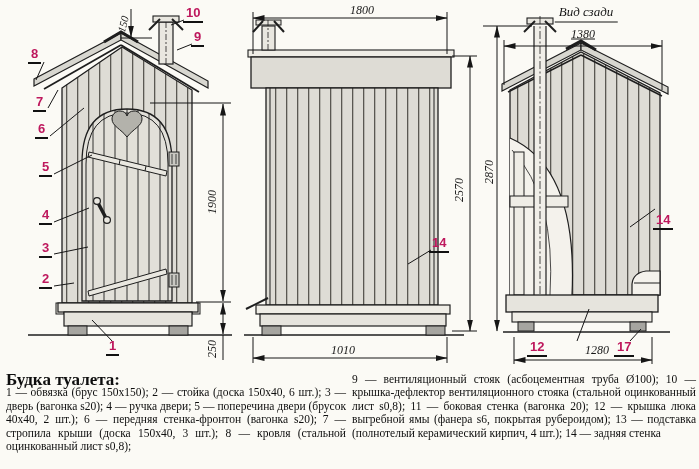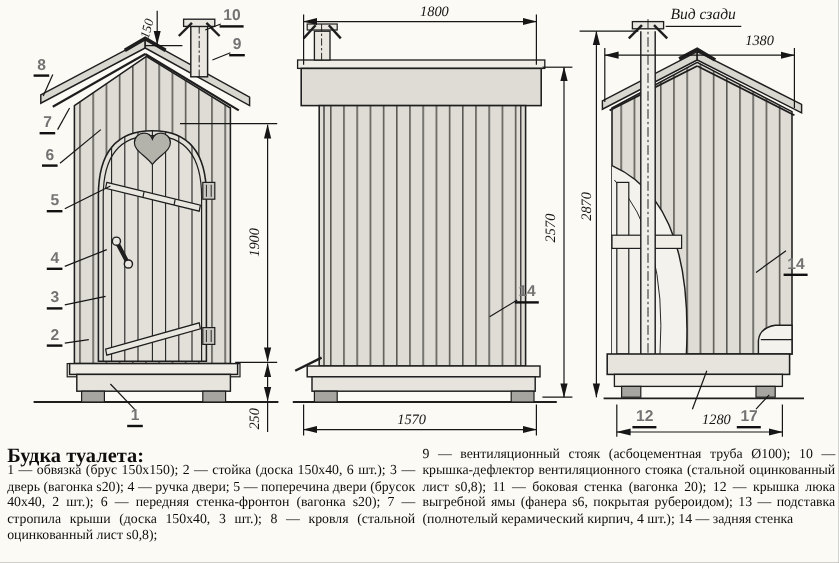--- a/index.html
+++ b/index.html
@@ -11,21 +11,21 @@
   svg{position:absolute;left:0;top:0;}
   .dim{
     position:absolute; font:italic 12px "Liberation Serif", serif;
     color:#161616; white-space:nowrap;
     transform:translate(-50%,-50%);
   }
   .dim.v{transform:translate(-50%,-50%) rotate(-90deg);}
   .dim.t150{transform:translate(-50%,-50%) rotate(-75deg); font-size:11px;}
   .callout{
     position:absolute; font:bold 13px "Liberation Sans", sans-serif;
-    color:#737373; line-height:14px; padding:0 3px 1px 3px;
+    color:#be185d; line-height:14px; padding:0 3px 1px 3px;
     border-bottom:2px solid #111;
   }
   .view-title{
     position:absolute; left:586px; top:13px;
     transform:translate(-50%,-50%);
     font:italic 13px "Liberation Serif", serif;
     border-bottom:1.2px solid #161616; padding:0 4px 2px 4px;
     white-space:nowrap;
   }
   .legend-col{
@@ -217,24 +217,24 @@
     <line x1="630" y1="341" x2="641" y2="329"></line>
   </g>
 </svg>
 
 <div class="view-title">Вид сзади</div>
 
 <span class="dim t150" style="left:123px; top:24px;">150</span>
 <span class="dim v" style="left:212px; top:202px;">1900</span>
 <span class="dim v" style="left:212px; top:349px;">250</span>
 <span class="dim" style="left:362px; top:10px;">1800</span>
-<span class="dim" style="left:343px; top:350px;">1570</span>
+<span class="dim" style="left:343px; top:350px;">1010</span>
 <span class="dim v" style="left:459px; top:190px;">2570</span>
 <span class="dim v" style="left:489px; top:172px;">2870</span>
-<span class="dim" style="left:633px; top:34px;">1380</span>
+<span class="dim" style="left:583px; top:34px;text-decoration:underline;">1380</span>
 <span class="dim" style="left:597px; top:350px;">1280</span>
 
 <span class="callout" style="left:28px;  top:47px;">8</span>
 <span class="callout" style="left:33px;  top:95px;">7</span>
 <span class="callout" style="left:35px;  top:122px;">6</span>
 <span class="callout" style="left:39px;  top:160px;">5</span>
 <span class="callout" style="left:39px;  top:208px;">4</span>
 <span class="callout" style="left:39px;  top:241px;">3</span>
 <span class="callout" style="left:39px;  top:272px;">2</span>
 <span class="callout" style="left:106px; top:339px;">1</span>

